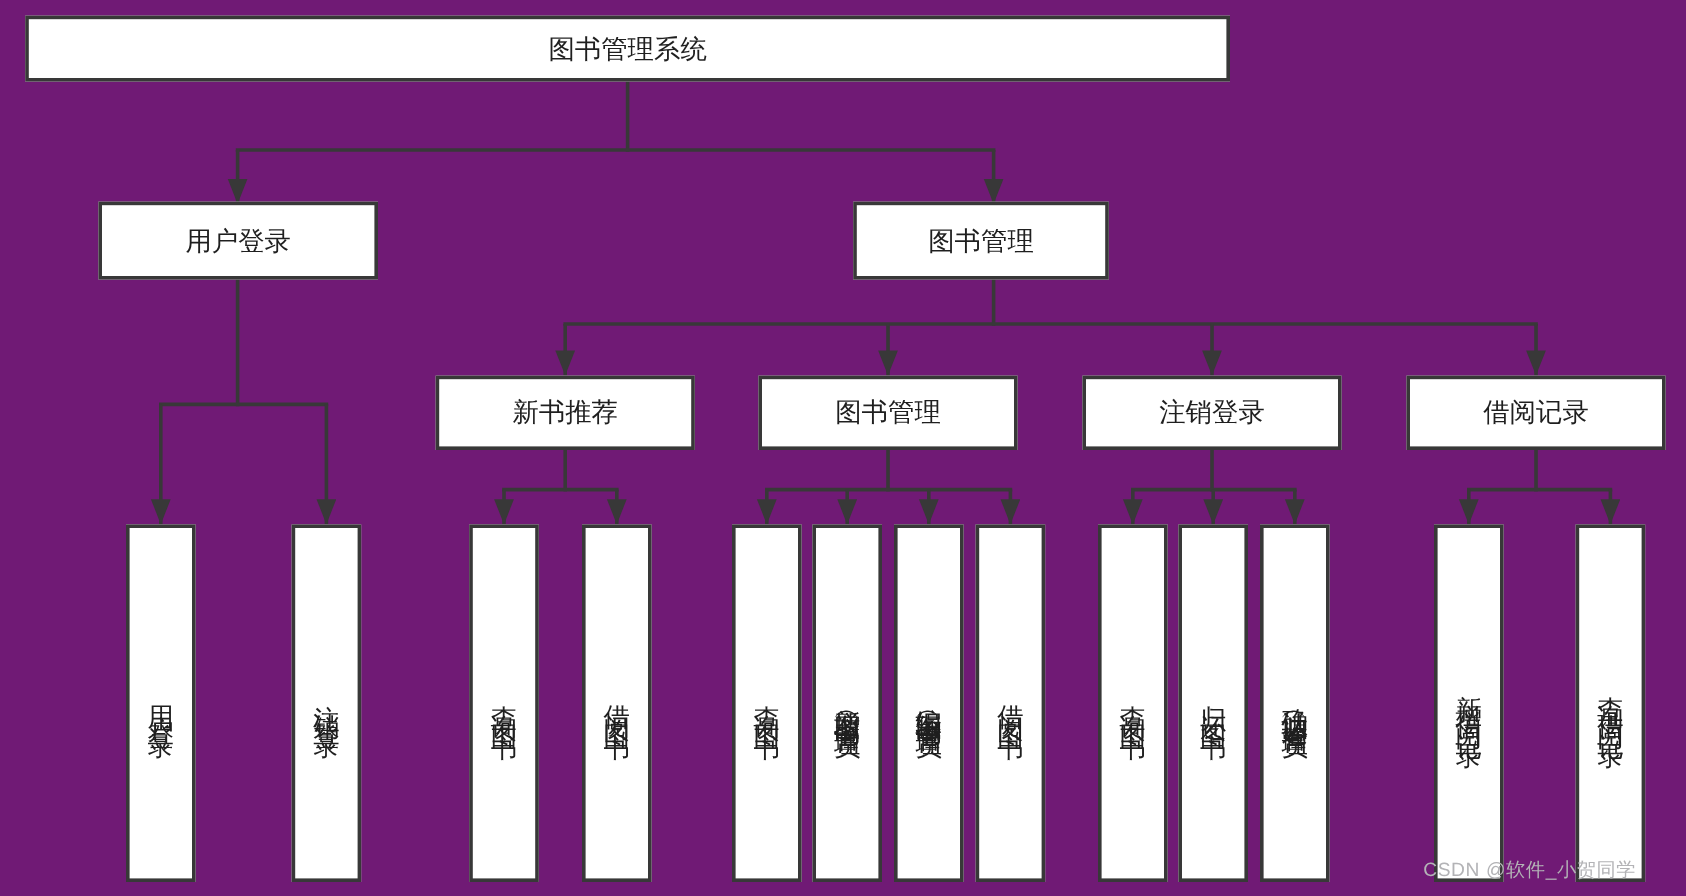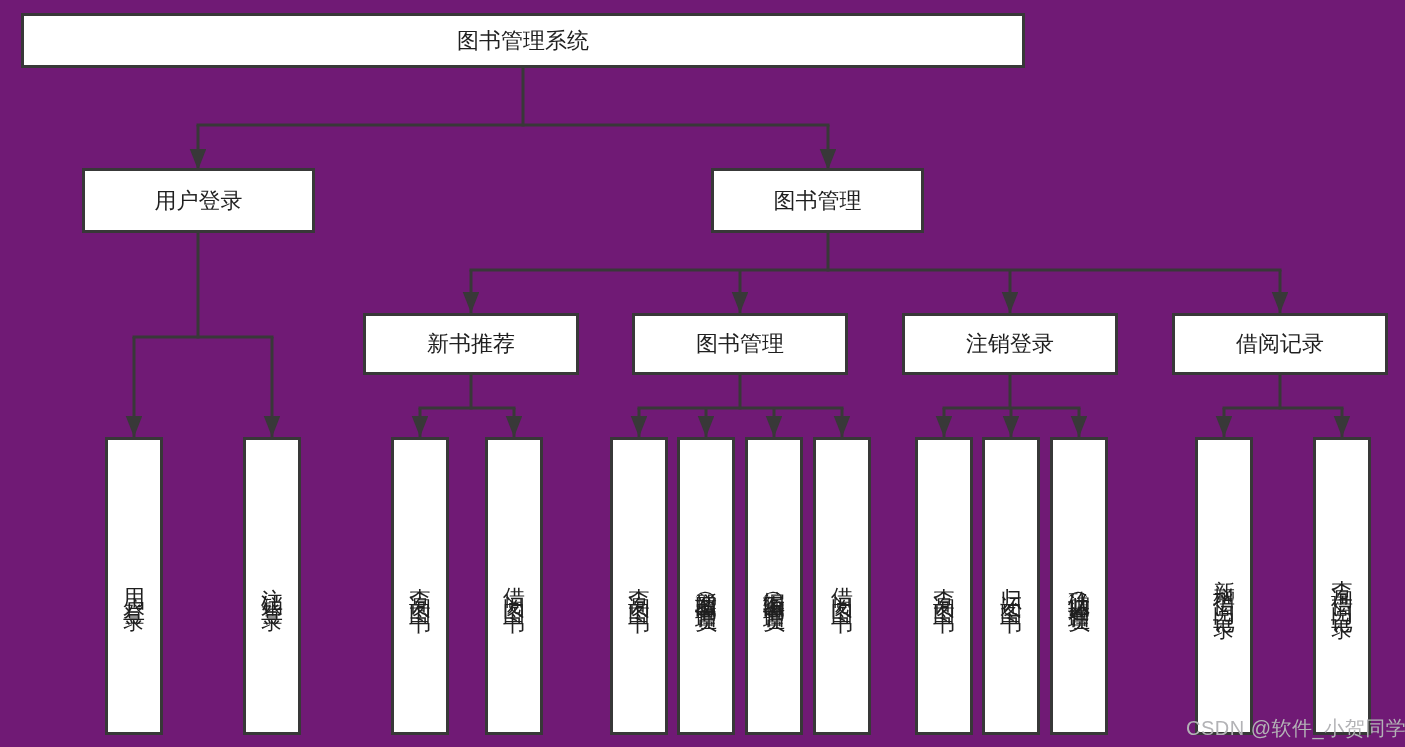--- a/index.html
+++ b/index.html
@@ -42,21 +42,21 @@
     text-orientation: mixed;
     font-size: 22px;
     color: #1f1f1f;
   }
   .short .vtext { letter-spacing: 8px; }
   .long  .vtext { letter-spacing: 3px; }
   .watermark {
     position: absolute;
     left: 1186px;
     top: 715px;
-    font-size: 20px;
+    font-size: 16px;
     color: #b3b3b6;
     z-index: 5;
     letter-spacing: 0.5px;
     white-space: nowrap;
   }
 </style>
 </head>
 <body>
 
 <div class="stage">

